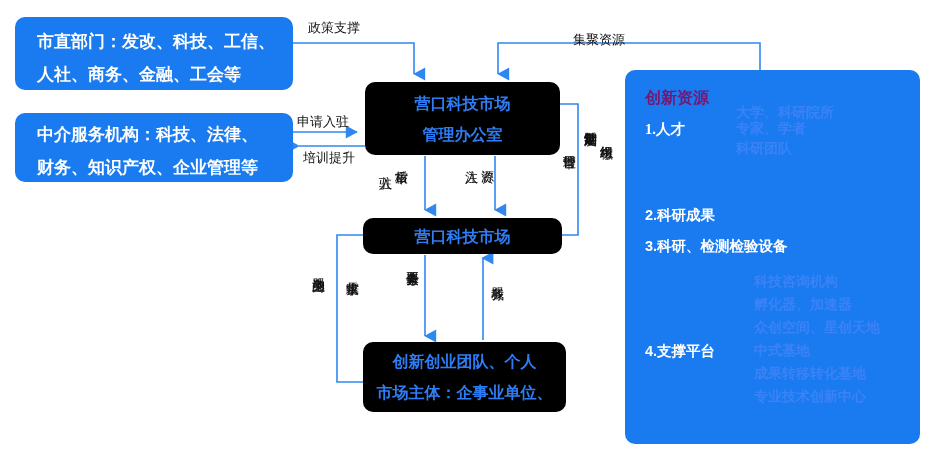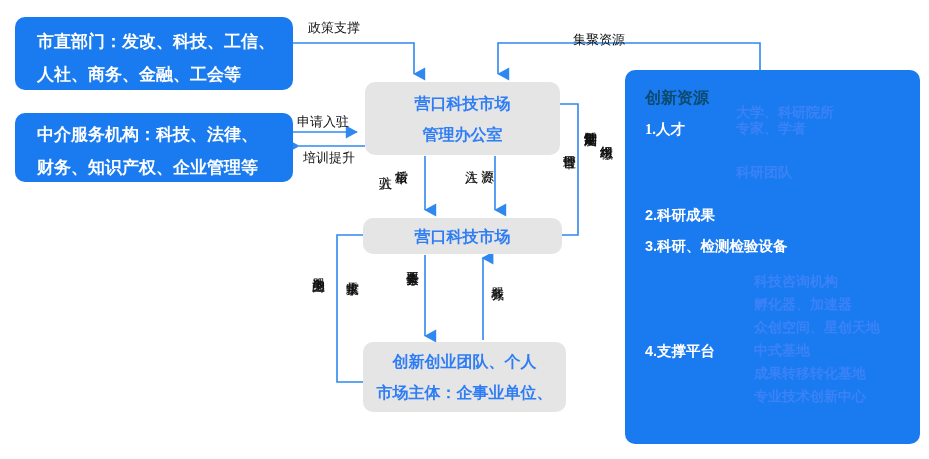--- a/index.html
+++ b/index.html
@@ -9,40 +9,40 @@
   .blue-box{
     position:absolute;background:#1a7af0;border-radius:10px;
     color:#ffffff;box-sizing:border-box;
   }
   .blue-box .line{
     font-size:17px;line-height:33px;font-weight:700;white-space:nowrap;
   }
   .leftbox-inner{padding:8px 0 0 22px;}
 
   .gray-box{
-    position:absolute;background:#e5e5e5;border-radius:10px;
+    position:absolute;background:#000000;border-radius:10px;
     display:flex;flex-direction:column;align-items:center;justify-content:center;
     box-sizing:border-box;
   }
   .gray-box .line{
     color:#2f7df4;font-size:16px;line-height:31px;font-weight:700;white-space:nowrap;
   }
 
   .conn-label{
     position:absolute;color:#111;font-size:13px;white-space:nowrap;line-height:15px;
   }
   .vert-label{
     position:absolute;font-size:13px;color:#111;white-space:nowrap;line-height:15px;
     writing-mode:vertical-rl;text-orientation:upright;letter-spacing:0px;
   }
 
   svg.wires{position:absolute;left:0;top:0;width:929px;height:459px;pointer-events:none;}
 
   .panel-title{
-    position:absolute;color:#0c4a6e;font-size:16px;font-weight:700;white-space:nowrap;
+    position:absolute;color:#701a75;font-size:16px;font-weight:700;white-space:nowrap;
   }
   .panel-item{
     position:absolute;color:#fff;font-size:14.5px;font-weight:700;white-space:nowrap;
   }
   .panel-leaf{
     position:absolute;color:#3b82f6;font-size:14px;font-weight:700;white-space:nowrap;
   }
 </style>
 </head>
 <body>
@@ -165,21 +165,21 @@
   <div class="vert-label" style="left:490px;top:277px;">我服务</div>
 
   <div class="blue-box" style="left:625px;top:70px;width:295px;height:374px;">
   </div>
 
   <div class="panel-title" style="left:645px;top:88px;">创新资源</div>
 
   <div class="panel-item" style="left:645px;top:120px;font-family:Liberation Serif, serif;">1.人才</div>
   <div class="panel-leaf" style="left:736px;top:104px;">大学、科研院所</div>
   <div class="panel-leaf" style="left:736px;top:120px;">专家、学者</div>
-  <div class="panel-leaf" style="left:736px;top:164px;">科研团队</div>
+  <div class="panel-leaf" style="left:736px;top:140px;">科研团队</div>
 
   <div class="panel-item" style="left:645px;top:206px;">2.科研成果</div>
 
   <div class="panel-item" style="left:645px;top:237px;">3.科研、检测检验设备</div>
 
   <div class="panel-item" style="left:645px;top:342px;">4.支撑平台</div>
   <div class="panel-leaf" style="left:754px;top:273px;">科技咨询机构</div>
   <div class="panel-leaf" style="left:754px;top:296px;">孵化器、加速器</div>
   <div class="panel-leaf" style="left:754px;top:319px;">众创空间、星创天地</div>
   <div class="panel-leaf" style="left:754px;top:342px;">中式基地</div>

